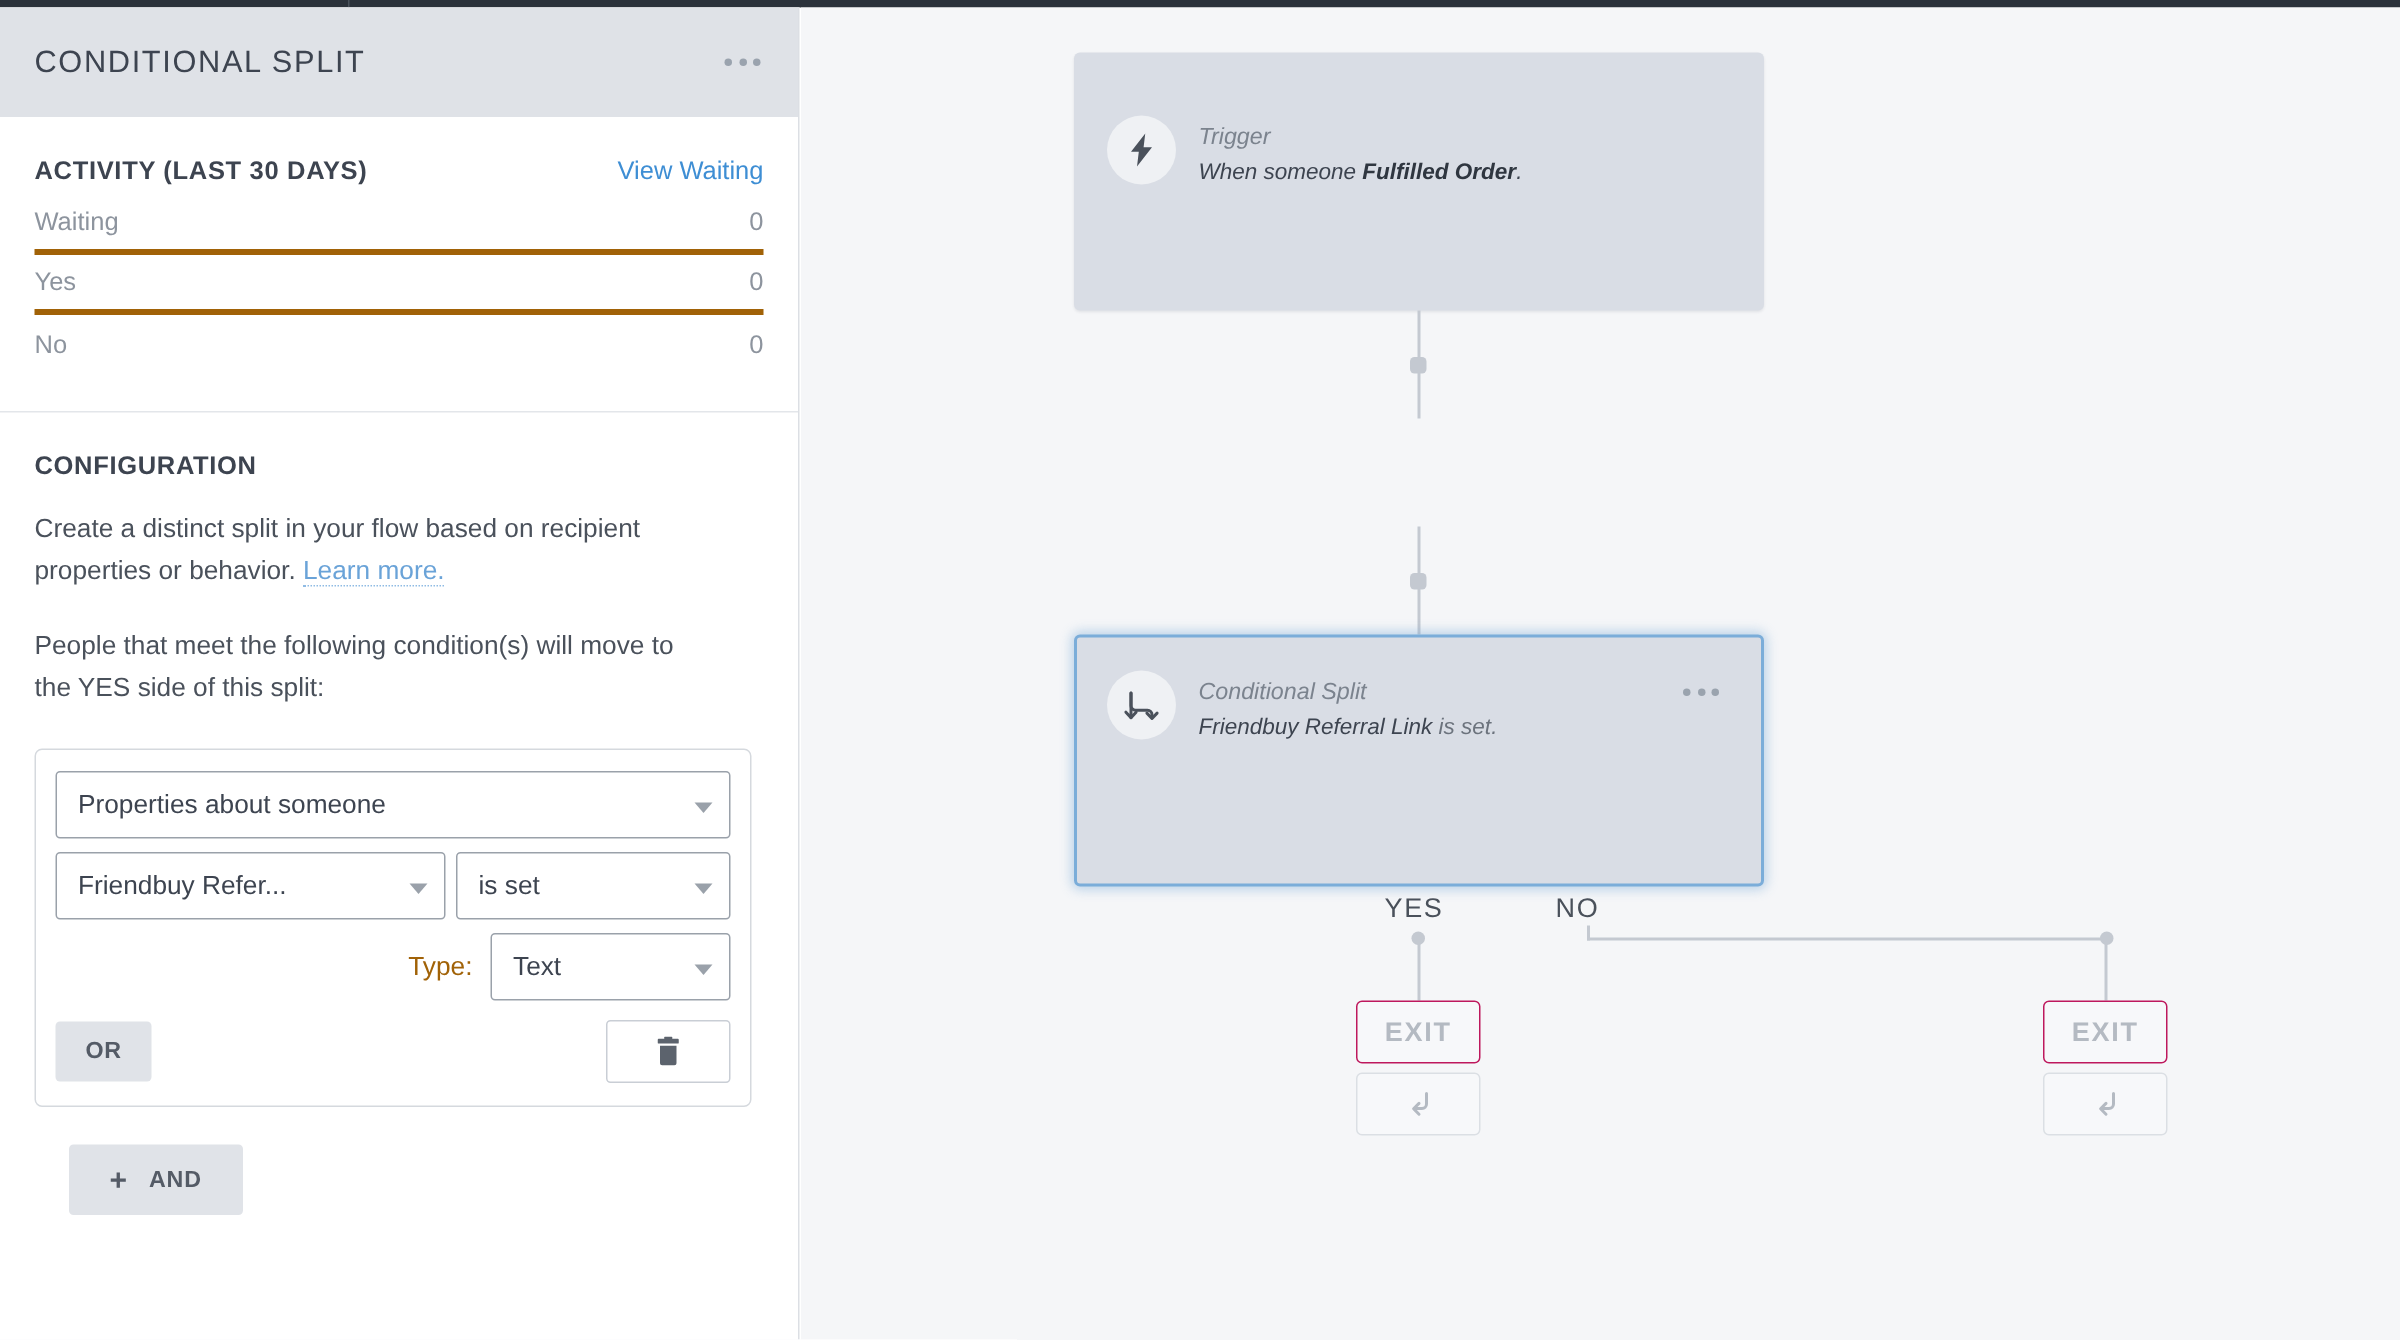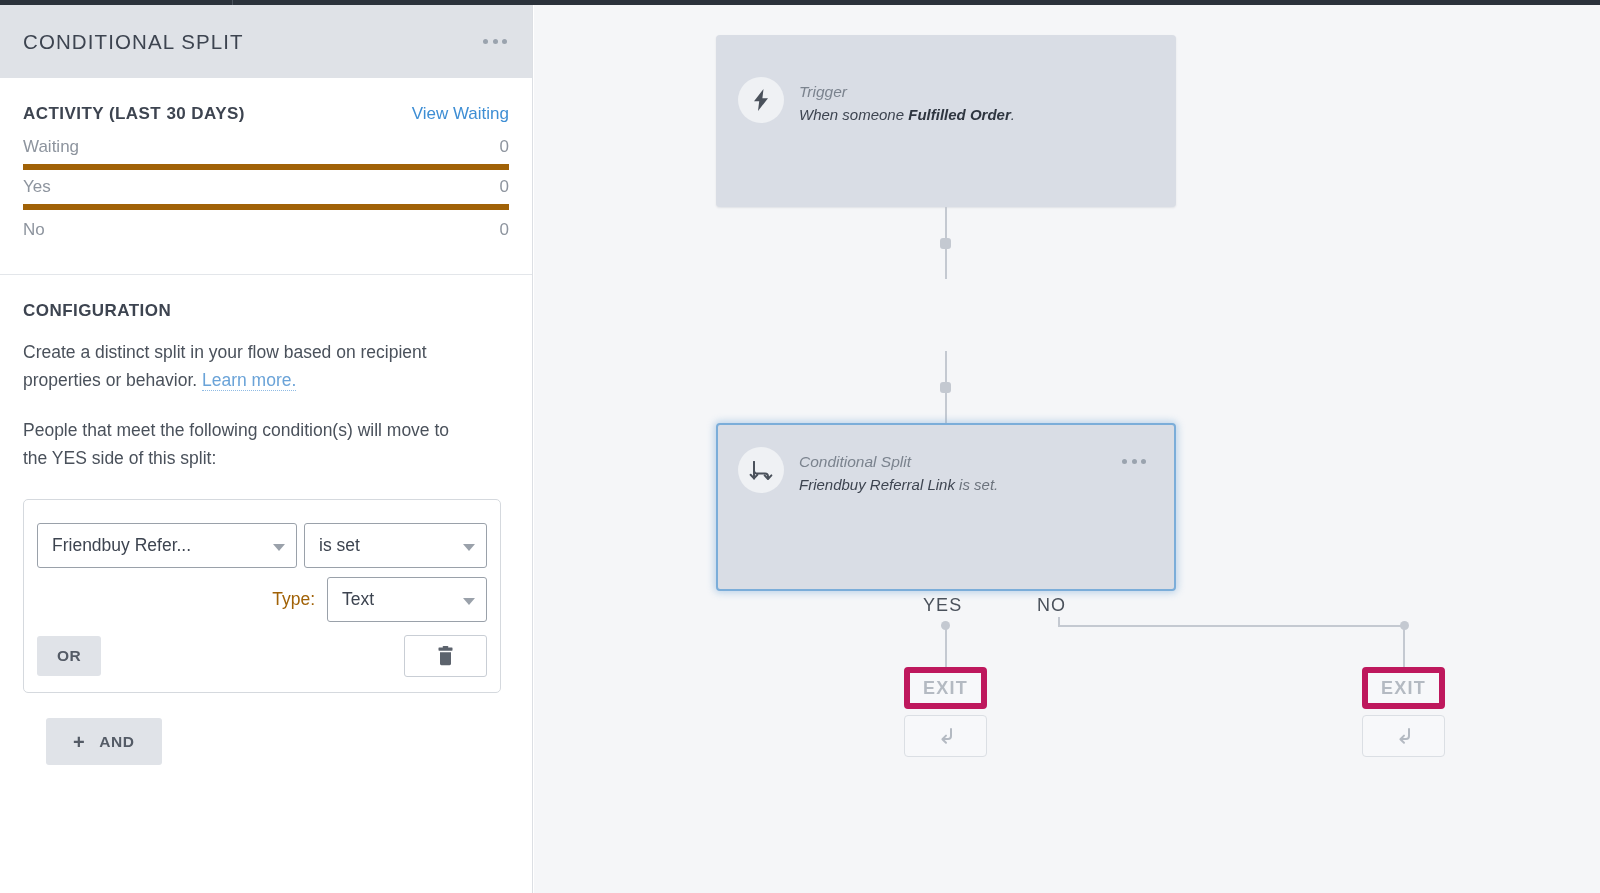--- a/index.html
+++ b/index.html
@@ -52,21 +52,21 @@
   }
   .activity-title {
     font-size: 17px; font-weight: 700; letter-spacing: 0.45px; color: #3d4450;
   }
   .view-activity {
     font-size: 17px; color: #3e8ed4; cursor: pointer; text-decoration: none;
   }
   .act-row {
     display: flex; justify-content: space-between; align-items: center;
     height: 40px; font-size: 17px; color: #8d949e;
-    border-bottom: 6px solid #a16207;
+    border-bottom: 4px solid #a16207;
   }
   .act-row:last-child { border-bottom: none; }
   .act-row .val { color: #8d949e; }
 
   .cfg { padding: 26px 23px 0 23px; }
   .cfg-title {
     font-size: 17px; font-weight: 700; letter-spacing: 0.45px; color: #3d4450;
     margin-bottom: 17px;
   }
   .cfg-p {
@@ -186,21 +186,21 @@
     background: #c4c9d1;
   }
   .cdot.round { border-radius: 50%; width: 9px; height: 9px; }
 
   .branch-label {
     position: absolute; font-size: 18px; letter-spacing: 1.1px; color: #4a515b;
   }
 
   .exit-box {
     position: absolute; width: 83px; height: 42px;
-    border: 6px solid #be185d; border-radius: 4px; background: #f7f8fa;
+    border: 1px solid #be185d; border-radius: 4px; background: #f7f8fa;
     display: flex; align-items: center; justify-content: center;
     font-size: 18px; letter-spacing: 1.2px; color: #b4bac2; font-weight: 700;
     cursor: pointer;
   }
   .ret-box {
     position: absolute; width: 83px; height: 42px;
     border: 1px solid #dbdfe4; border-radius: 4px; background: #f7f8fa;
     display: flex; align-items: center; justify-content: center;
     cursor: pointer;
   }
@@ -249,20 +249,24 @@
       <div class="cfg-title">CONFIGURATION</div>
 
       <div class="cfg-p">
         <span>Create a distinct split in your flow based on recipient properties or behavior. </span><a class="learn-more">Learn more.</a>
       </div>
 
       <div class="cfg-p second">People that meet the following condition(s) will move to the YES side of this split:</div>
 
       <div class="cond-card">
 
+        <div class="sel row1">
+          <span>Properties about someone</span>
+          <span class="caret"></span>
+        </div>
 
         <div class="row2">
           <div class="sel sel-prop">
             <span>Friendbuy Refer...</span>
             <span class="caret"></span>
           </div>
           <div class="sel sel-op">
             <span>is set</span>
             <span class="caret"></span>
           </div>

